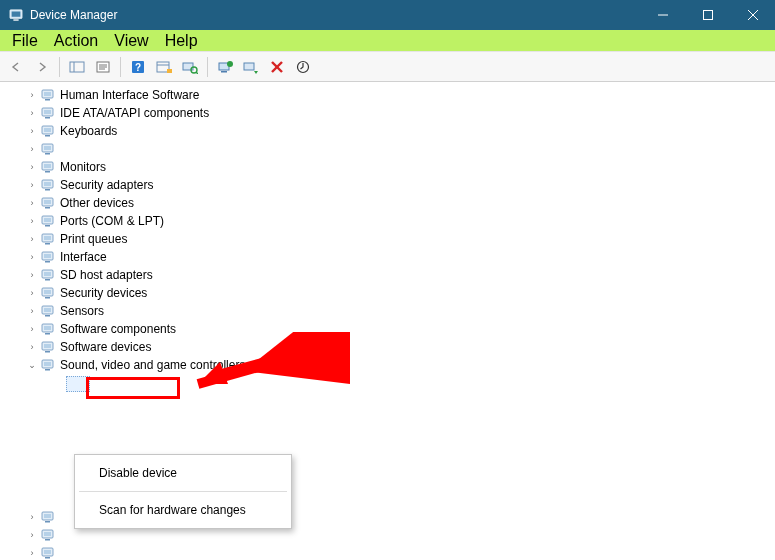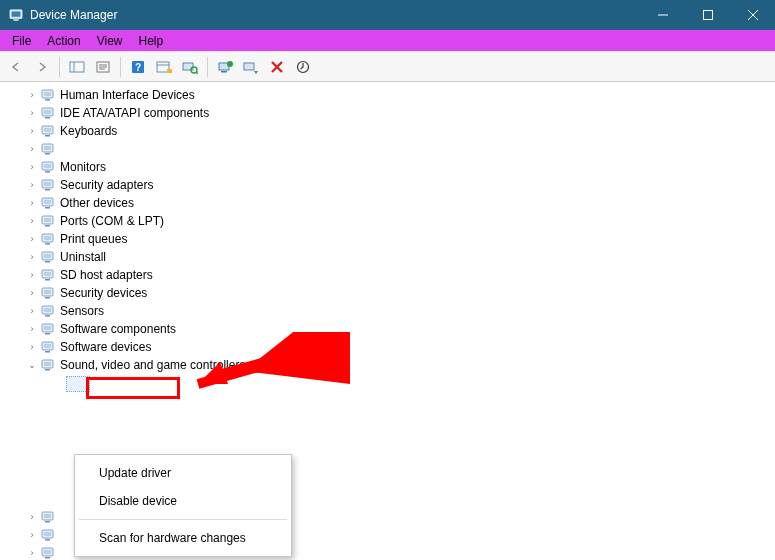--- a/index.html
+++ b/index.html
@@ -4,21 +4,21 @@
 <style>
 * { margin: 0; padding: 0; box-sizing: border-box; font-family: "Segoe UI", Tahoma, sans-serif; }
 body { width: 775px; height: 560px; background: #fff; overflow: hidden; position: relative; }
 
 .titlebar { height: 30px; background: #205e82; color: #fff; display: flex; align-items: center; padding-left: 8px; }
 .titlebar .app-icon { width: 16px; height: 16px; margin-right: 6px; display: inline-flex; align-items: center; justify-content: center; }
 .titlebar .title { font-size: 12px; flex: 1; }
 .winbtns { display: flex; height: 100%; }
 .winbtn { width: 45px; display: flex; align-items: center; justify-content: center; color: #fff; }
 
-.menubar { height: 22px; display: flex; align-items: center; padding: 0 4px; border-bottom: 1px solid #e5e5e5; background: #d946ef; font-size: 12px; }
+.menubar { height: 22px; display: flex; align-items: center; padding: 0 4px; border-bottom: 1px solid #e5e5e5; background: #bef264; font-size: 16px; }
 .menubar .menu-item { padding: 2px 8px; }
 
 .toolbar { height: 30px; display: flex; align-items: center; padding: 0 4px; border-bottom: 1px solid #d0d0d0; gap: 2px; background: #f7f7f7; }
 .tool { width: 24px; height: 24px; display: flex; align-items: center; justify-content: center; border: 1px solid transparent; color: #333; }
 .tool.sep { width: 1px; height: 20px; background: #d0d0d0; border: none; margin: 0 3px; }
 
 .tree { padding: 4px 4px; font-size: 12px; line-height: 18px; height: calc(560px - 30px - 22px - 30px); overflow: hidden; position: relative; }
 .node { display: flex; align-items: center; height: 18px; padding-left: 22px; }
 .node .chev { width: 12px; text-align: center; color: #666; font-size: 9px; margin-right: 2px; cursor: pointer; }
 .node .dev-icon { width: 16px; height: 16px; margin-right: 4px; display: inline-flex; align-items: center; justify-content: center; }
@@ -153,21 +153,21 @@
   <div id="tree-pre">
       <div class="node">
         <span class="chev">›</span>
         <span class="dev-icon">
           <svg width="16" height="16" viewBox="0 0 16 16">
             <rect x="2" y="3" width="11" height="8" rx="1" fill="#e2edf7" stroke="#6b93bb" stroke-width="0.8"></rect>
             <rect x="4" y="5" width="7" height="4" fill="#b6d1e8"></rect>
             <rect x="5" y="12" width="5" height="1.5" fill="#6b93bb"></rect>
           </svg>
         </span>
-        <span class="label">Human Interface Devices</span>
+        <span class="label">Human Interface Software</span>
       </div>
       <div class="node">
         <span class="chev">›</span>
         <span class="dev-icon">
           <svg width="16" height="16" viewBox="0 0 16 16">
             <rect x="2" y="3" width="11" height="8" rx="1" fill="#e2edf7" stroke="#6b93bb" stroke-width="0.8"></rect>
             <rect x="4" y="5" width="7" height="4" fill="#b6d1e8"></rect>
             <rect x="5" y="12" width="5" height="1.5" fill="#6b93bb"></rect>
           </svg>
         </span>
@@ -251,21 +251,21 @@
       </div>
       <div class="node">
         <span class="chev">›</span>
         <span class="dev-icon">
           <svg width="16" height="16" viewBox="0 0 16 16">
             <rect x="2" y="3" width="11" height="8" rx="1" fill="#e2edf7" stroke="#6b93bb" stroke-width="0.8"></rect>
             <rect x="4" y="5" width="7" height="4" fill="#b6d1e8"></rect>
             <rect x="5" y="12" width="5" height="1.5" fill="#6b93bb"></rect>
           </svg>
         </span>
-        <span class="label">Uninstall</span>
+        <span class="label">Interface</span>
       </div>
       <div class="node">
         <span class="chev">›</span>
         <span class="dev-icon">
           <svg width="16" height="16" viewBox="0 0 16 16">
             <rect x="2" y="3" width="11" height="8" rx="1" fill="#e2edf7" stroke="#6b93bb" stroke-width="0.8"></rect>
             <rect x="4" y="5" width="7" height="4" fill="#b6d1e8"></rect>
             <rect x="5" y="12" width="5" height="1.5" fill="#6b93bb"></rect>
           </svg>
         </span>
@@ -323,21 +323,20 @@
             <rect x="4" y="5" width="7" height="4" fill="#b6d1e8"></rect>
             <rect x="5" y="12" width="5" height="1.5" fill="#6b93bb"></rect>
           </svg>
         </span>
         <span class="label">Sound, video and game controllers</span>
       </div>
     </div>
   <div class="child-placeholder"></div>
 
   <div class="ctx-menu">
-    <div class="ctx-item">Update driver</div>
     <div class="ctx-item">Disable device</div>
     <div class="ctx-sep"></div>
     <div class="ctx-item">Scan for hardware changes</div>
 
   </div>
 
   <div id="tree-post" style="margin-top:116px;">
       <div class="node">
         <span class="chev">›</span>
         <span class="dev-icon">

